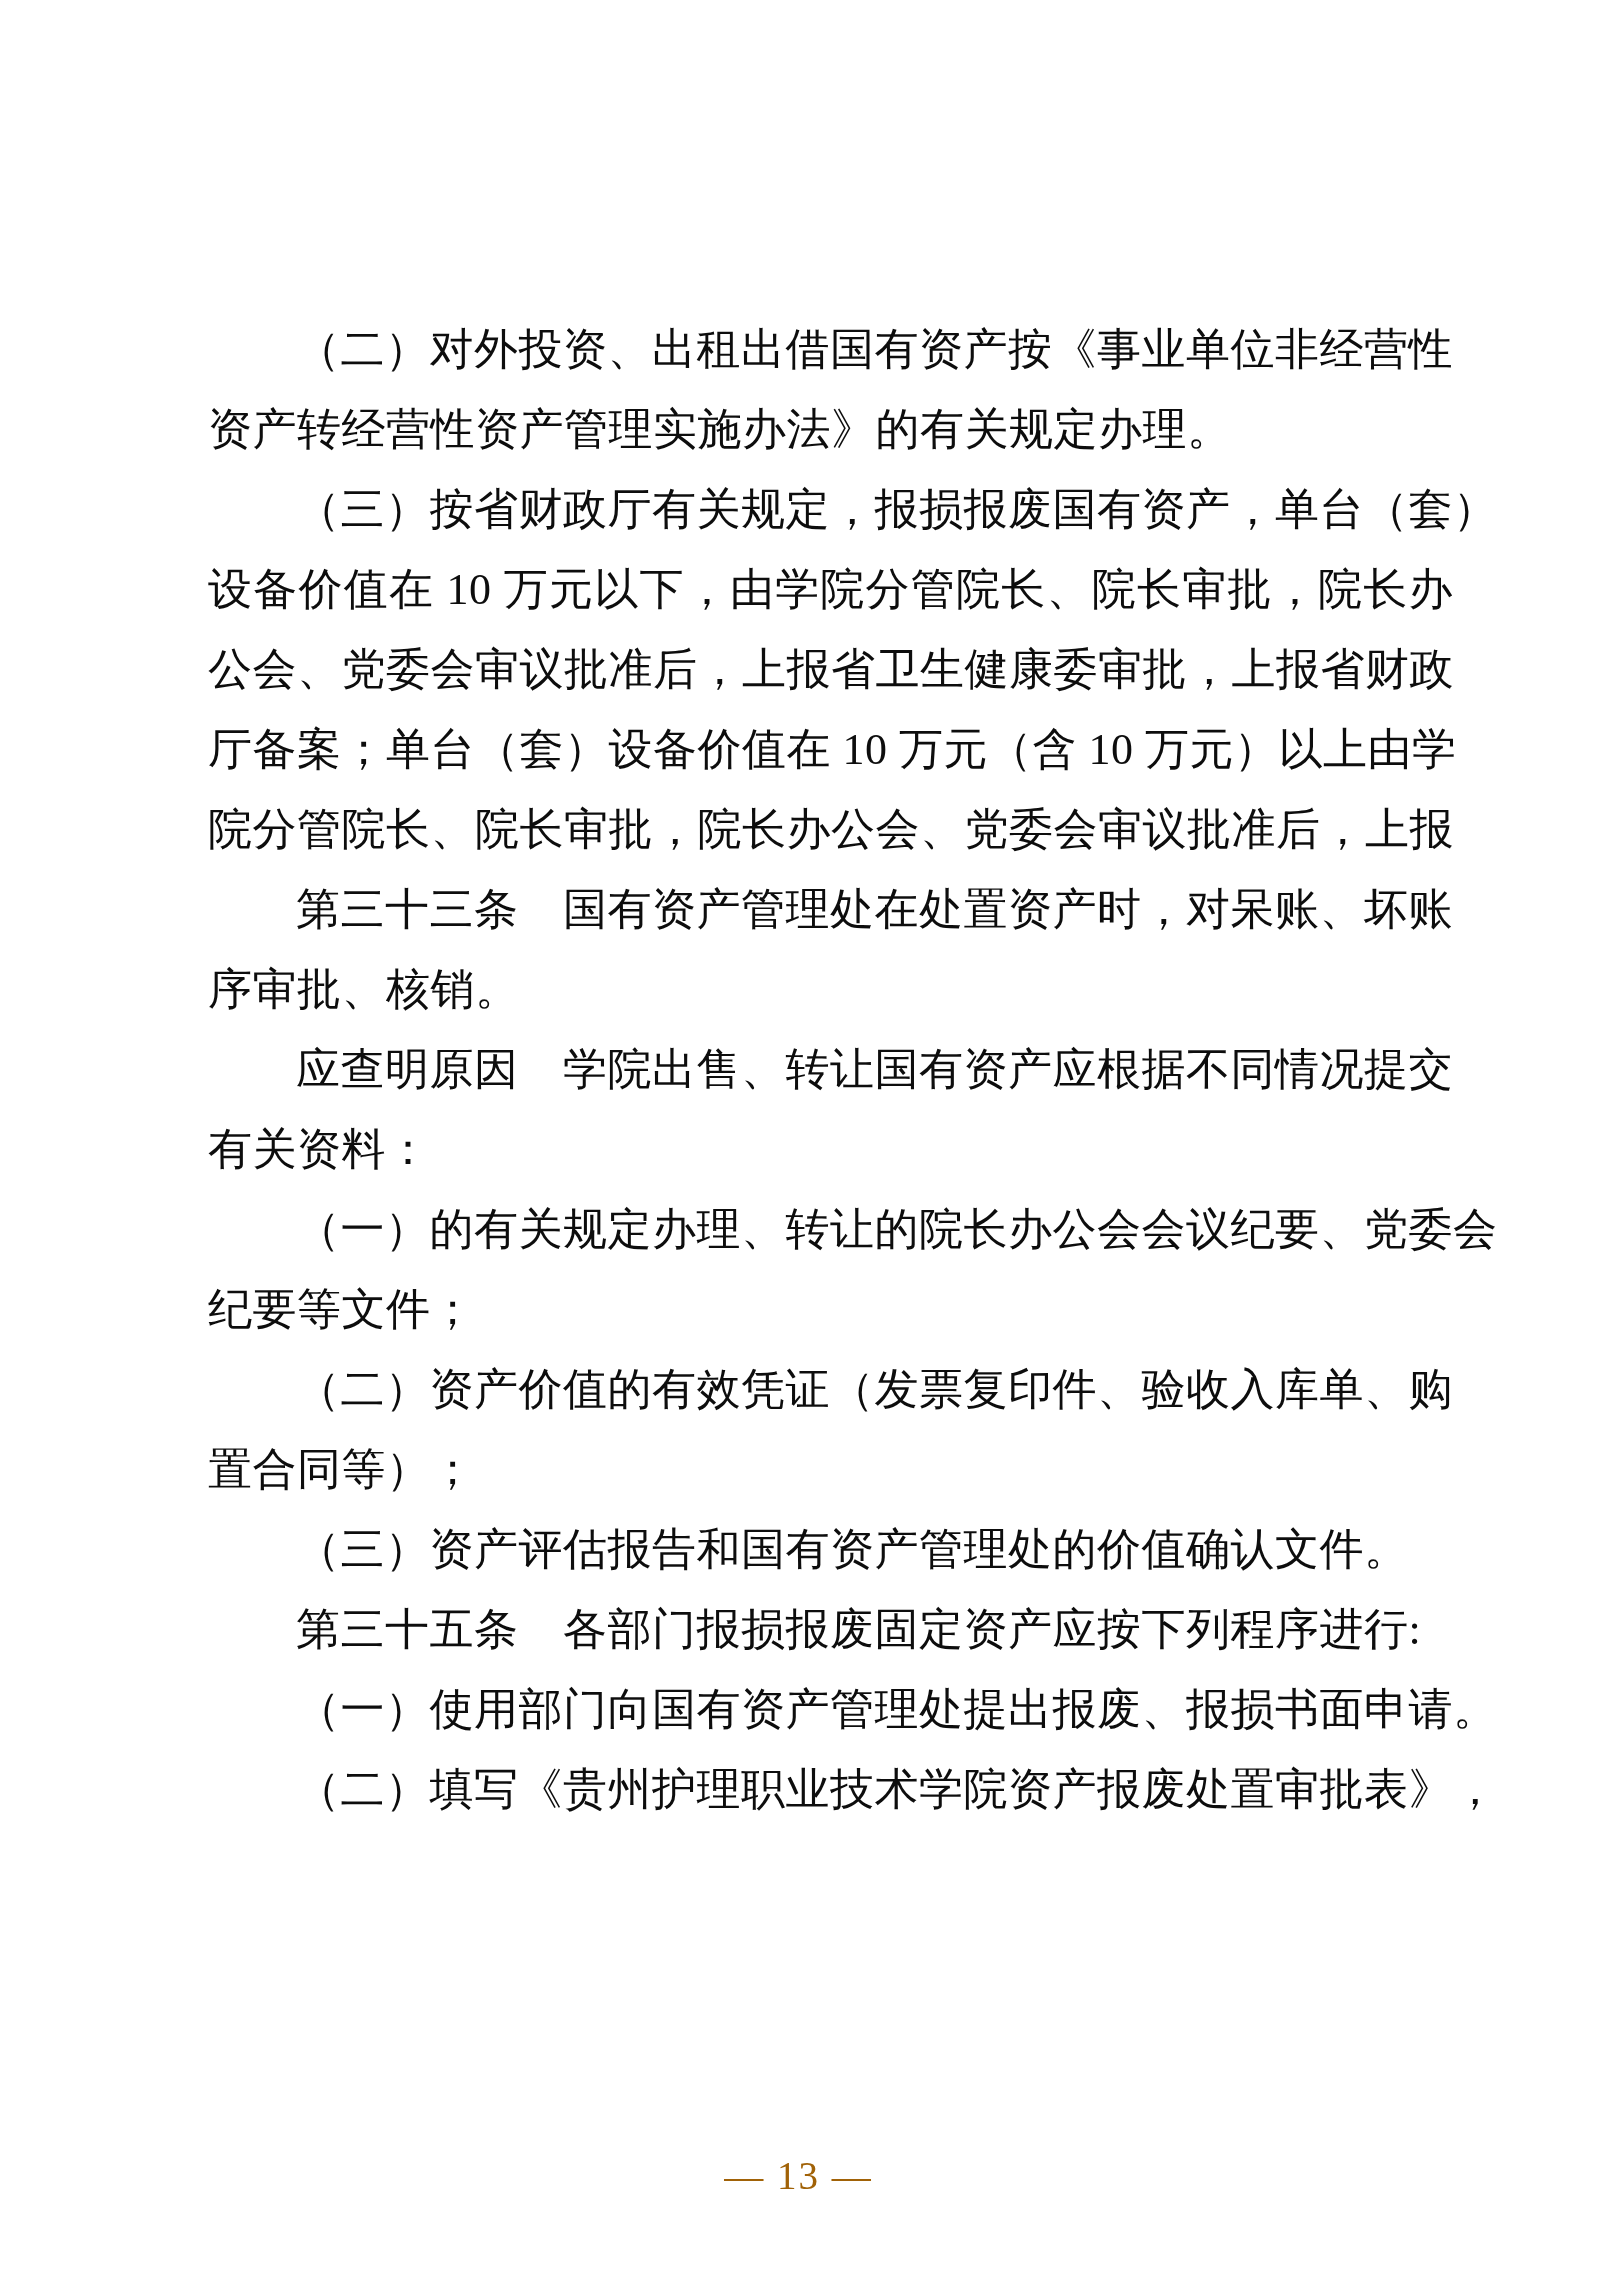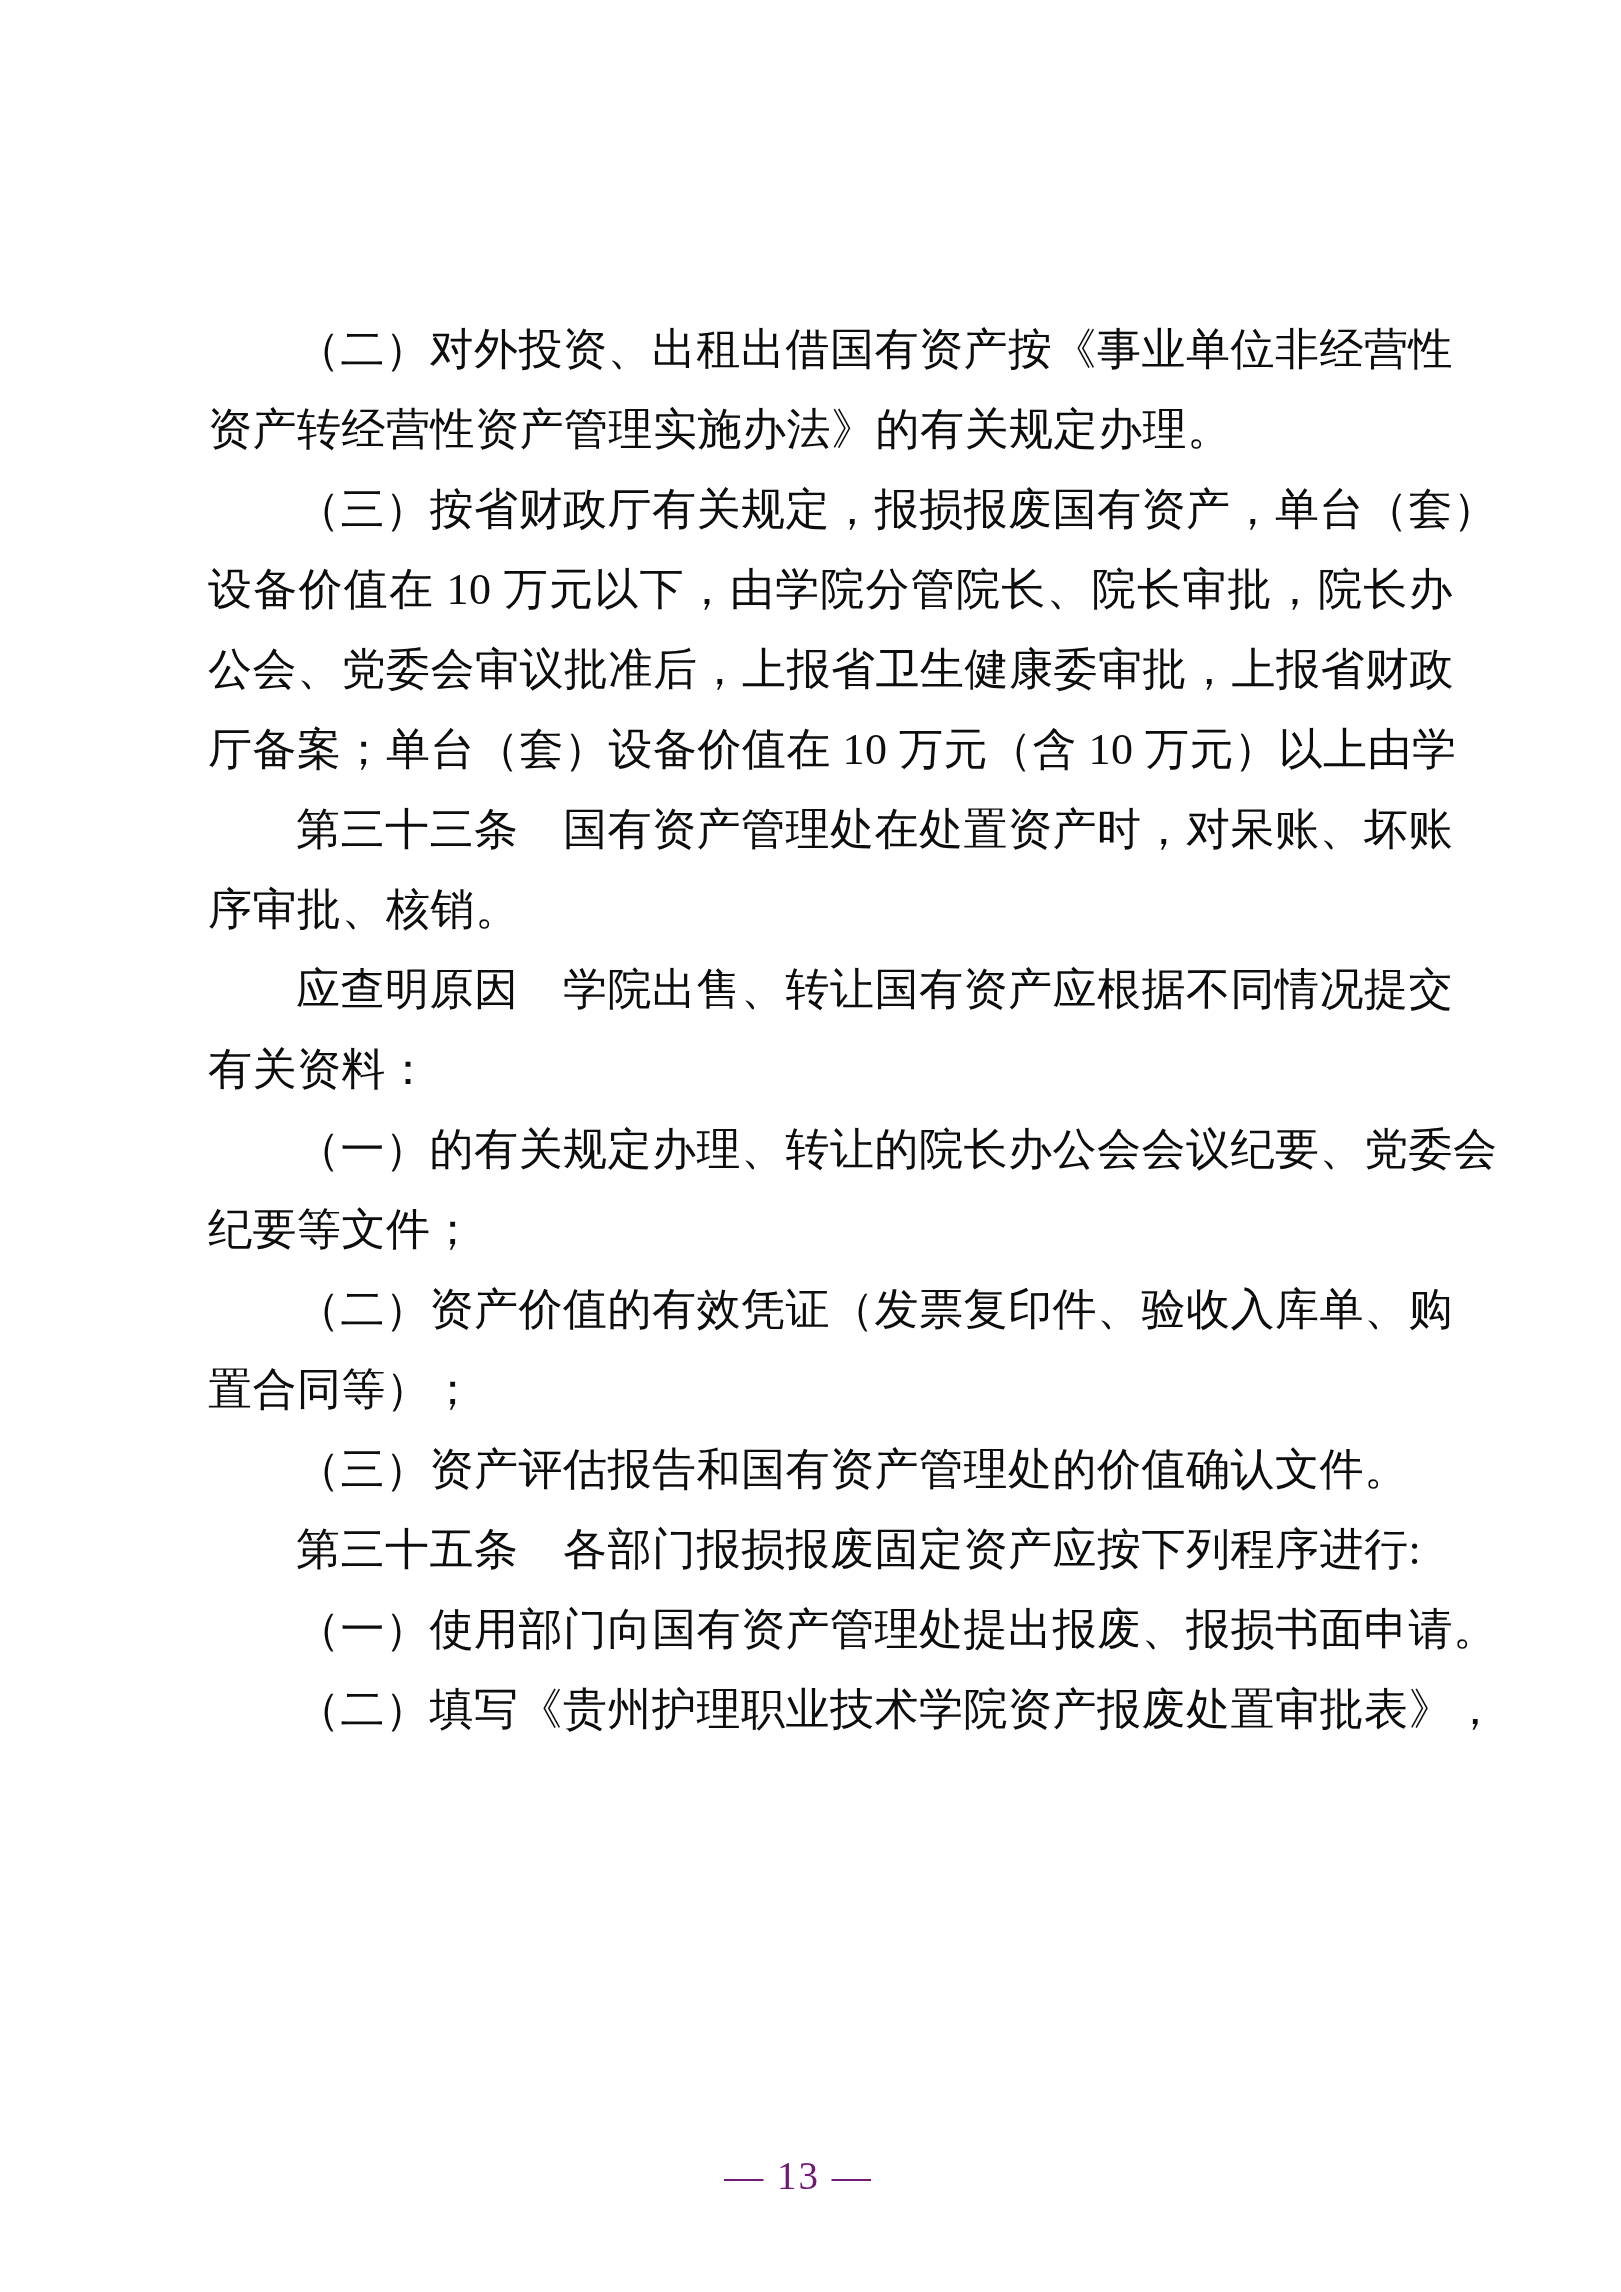--- a/index.html
+++ b/index.html
@@ -41,34 +41,35 @@
     font-weight: 400;
   }
   .footer {
     position: absolute;
     left: 0;
     width: 100%;
     top: 2125px;
     text-align: center;
     font-size: 39px;
     letter-spacing: 2px;
-    color: #701a75;
+    color: #a16207;
   }
 </style>
 </head>
 <body>
 
 <div class="page">
   <div class="doc-body" id="doc-body">
       <div class="line indent fill"><span class="seg">（二）对外投资、出租出借国有资产按《事业单位非经营性</span></div>
       <div class="line"><span class="seg">资产转经营性资产管理实施办法》的有关规定办理。</span></div>
       <div class="line indent fill"><span class="seg">（三）按省财政厅有关规定，报损报废国有资产，单台（套）</span></div>
       <div class="line fill"><span class="seg">设备价值在 10 万元以下，由学院分管院长、院长审批，院长办</span></div>
       <div class="line fill"><span class="seg">公会、党委会审议批准后，上报省卫生健康委审批，上报省财政</span></div>
       <div class="line fill"><span class="seg">厅备案；单台（套）设备价值在 10 万元（含 10 万元）以上由学</span></div>
+      <div class="line fill"><span class="seg">院分管院长、院长审批，院长办公会、党委会审议批准后，上报</span></div>
       <div class="line indent fill"><span class="seg bold">第三十三条</span><span class="seg">　国有资产管理处在处置资产时，对呆账、坏账</span></div>
       <div class="line"><span class="seg">序审批、核销。</span></div>
       <div class="line indent fill"><span class="seg bold">应查明原因</span><span class="seg">　学院出售、转让国有资产应根据不同情况提交</span></div>
       <div class="line"><span class="seg">有关资料：</span></div>
       <div class="line indent fill"><span class="seg">（一）的有关规定办理、转让的院长办公会会议纪要、党委会</span></div>
       <div class="line"><span class="seg">纪要等文件；</span></div>
       <div class="line indent fill"><span class="seg">（二）资产价值的有效凭证（发票复印件、验收入库单、购</span></div>
       <div class="line"><span class="seg">置合同等）；</span></div>
       <div class="line indent"><span class="seg">（三）资产评估报告和国有资产管理处的价值确认文件。</span></div>
       <div class="line indent"><span class="seg bold">第三十五条</span><span class="seg">　各部门报损报废固定资产应按下列程序进行:</span></div>

